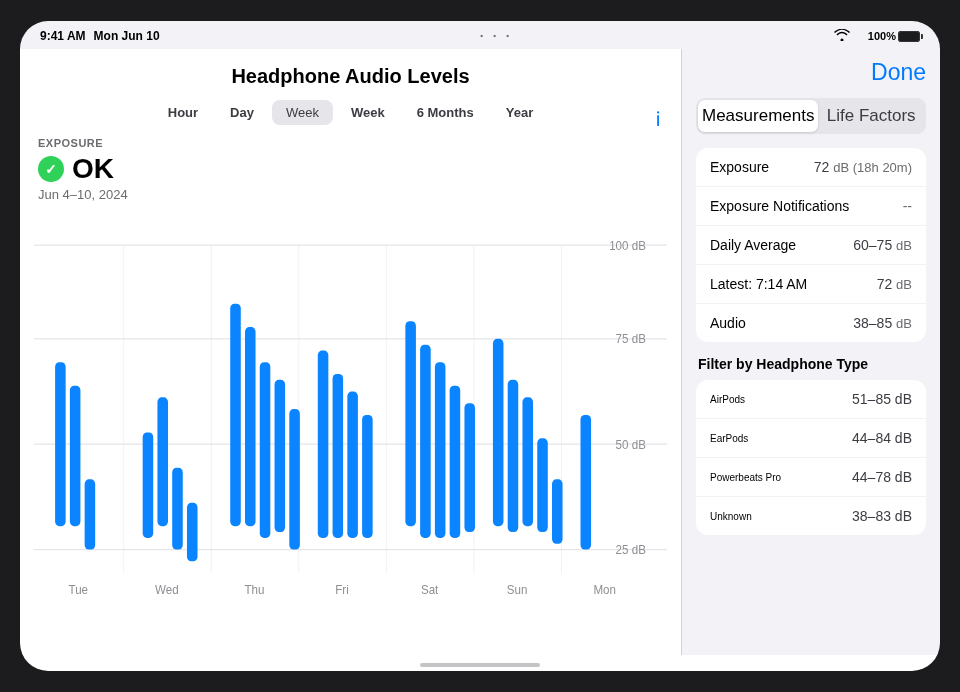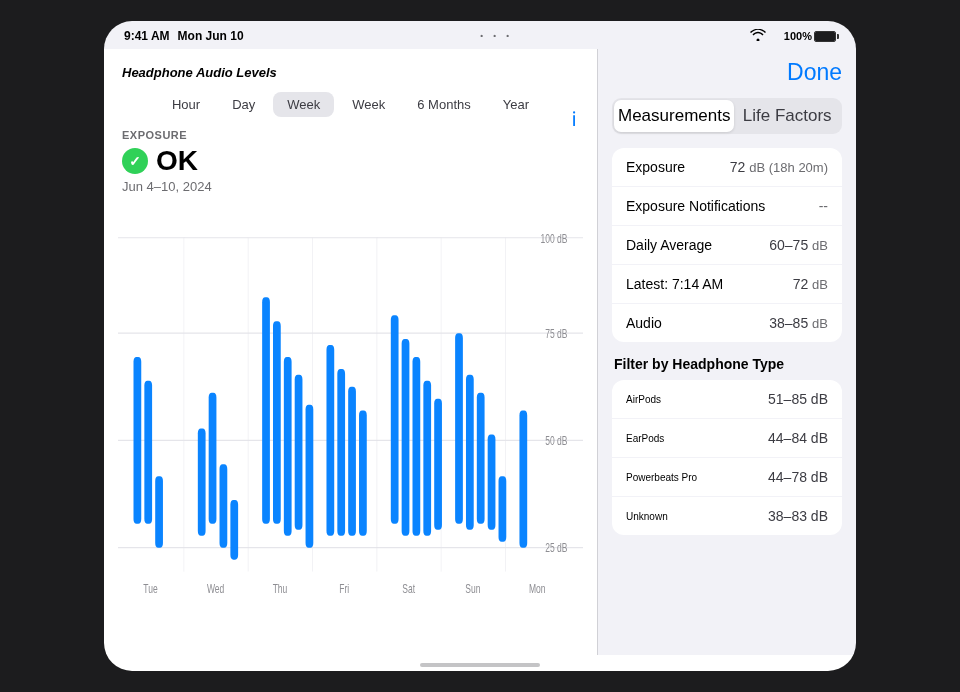--- a/index.html
+++ b/index.html
@@ -7,21 +7,21 @@
       background: #1c1c1e;
       display: flex;
       justify-content: center;
       align-items: center;
       width: 960px;
       height: 692px;
       font-family: -apple-system, BlinkMacSystemFont, 'Helvetica Neue', sans-serif;
       overflow: hidden;
     }
     .tablet-frame {
-      width: 752px;
+      width: 920px;
       height: 650px;
       background: #000000;
       border-radius: 28px;
       overflow: hidden;
       position: relative;
       display: flex;
       flex-direction: column;
     }
     .status-bar {
       background: #f2f2f7;
@@ -70,37 +70,37 @@
     .left-panel {
       flex: 1;
       background: #ffffff;
       display: flex;
       flex-direction: column;
       padding: 14px 18px 0;
       position: relative;
       border-right: 1px solid #d1d1d6;
     }
     .page-title {
-      font-size: 13px;
+      text-align: center;
+      font-size: 20px;
       font-weight: 600;
       color: #000;
       padding: 2px 0 12px;
-      font-style: italic;
     }
     .time-tabs {
       display: flex;
       justify-content: center;
       gap: 4px;
       margin-bottom: 12px;
     }
     .time-tab {
       padding: 5px 14px;
       border-radius: 8px;
       font-size: 13px;
-      font-weight: 400;
+      font-weight: 700;
       color: #3c3c43;
       background: transparent;
       cursor: pointer;
       border: none;
     }
     .time-tab.active {
       background: #e5e5ea;
       font-weight: 500;
     }
     .exposure-label {

